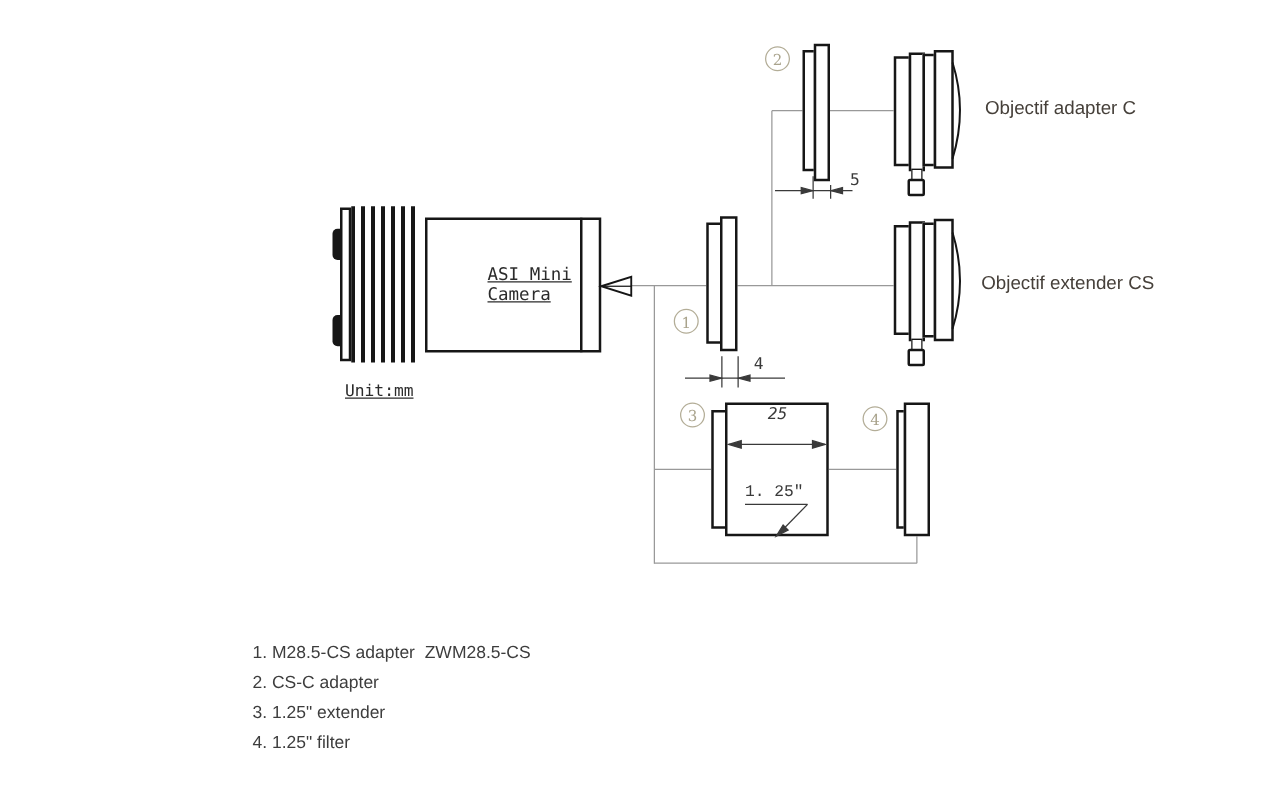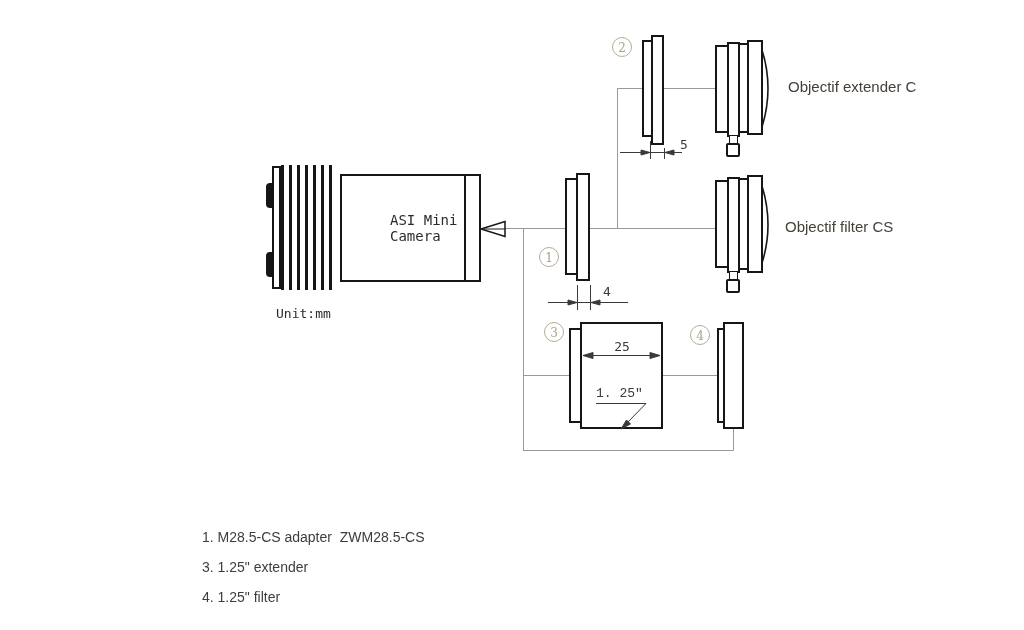--- a/index.html
+++ b/index.html
@@ -5,25 +5,25 @@
   html,body{margin:0;padding:0;background:#ffffff;}
   .stage{position:relative;width:1024px;height:630px;background:#ffffff;overflow:hidden;
          font-family:"Liberation Sans",sans-serif;}
   svg.layer{position:absolute;left:0;top:0;pointer-events:none;}
   .part{position:absolute;background:#ffffff;border:2px solid #161616;box-sizing:border-box;}
   .fins{position:absolute;box-sizing:border-box;
         background:repeating-linear-gradient(90deg,#161616 0 3px,#ffffff 3px 8px);}
   .bump{position:absolute;background:#161616;border-radius:4px 0 0 4px;}
   .callout{position:absolute;width:20px;height:20px;border:1.4px solid #b3ad97;border-radius:50%;
            color:#a9a38c;font:12px/20px "DejaVu Serif",serif;text-align:center;box-sizing:border-box;}
-  .mono{position:absolute;font-family:"DejaVu Sans Mono",monospace;color:#2b2b2b;white-space:pre;}
+  .mono{position:absolute;font-family:"DejaVu Sans Mono",monospace;color:#2b2b2b;white-space:pre;text-decoration:underline;}
   .dimtxt{position:absolute;font:13px "DejaVu Sans Mono",monospace;color:#3a3a3a;white-space:pre;}
   .lenslabel{position:absolute;font:15px "Liberation Sans",sans-serif;color:#46403a;white-space:pre;}
   .legend{position:absolute;left:202px;top:514px;font:14px "Liberation Sans",sans-serif;color:#3d3d3d;}
-  .legend div{white-space:pre;margin-bottom:10px;line-height:14px;margin-top:16px;}
+  .legend div{white-space:pre;margin-bottom:10px;line-height:14px;}
 </style>
 </head>
 <body>
 
 <div class="stage">
 
   <svg class="layer" width="1024" height="630">
     <g stroke="#999999" stroke-width="1" fill="none">
       <line x1="505" y1="228.5" x2="715" y2="228.5"></line>
       <line x1="523.5" y1="228.5" x2="523.5" y2="451"></line>
@@ -122,25 +122,26 @@
     </g>
   </svg>
 
   <div class="callout" style="left:539px;top:247px;">1</div>
   <div class="callout" style="left:612px;top:37px;">2</div>
   <div class="callout" style="left:544px;top:322px;">3</div>
   <div class="callout" style="left:690px;top:325px;">4</div>
 
   <div class="dimtxt" style="left:680px;top:137px;">5</div>
   <div class="dimtxt" style="left:603px;top:284px;">4</div>
-  <div class="dimtxt" style="left:600px;top:339px;width:44px;text-align:center;">25</div>
+  <div class="dimtxt" style="left:600px;top:324px;width:44px;text-align:center;font-style:italic;">25</div>
   <div class="dimtxt" style="left:596px;top:386px;font-family:Liberation Mono, monospace;">1. 25″</div>
 
-  <div class="lenslabel" style="left:788px;top:78px;">Objectif extender C</div>
-  <div class="lenslabel" style="left:785px;top:218px;">Objectif filter CS</div>
+  <div class="lenslabel" style="left:788px;top:78px;">Objectif adapter C</div>
+  <div class="lenslabel" style="left:785px;top:218px;">Objectif extender CS</div>
 
   <div class="legend">
     <div>1. M28.5-CS adapter  ZWM28.5-CS</div>
+    <div>2. CS-C adapter</div>
     <div>3. 1.25" extender</div>
     <div>4. 1.25" filter</div>
   </div>
 
 </div>
 
 </body></html>

